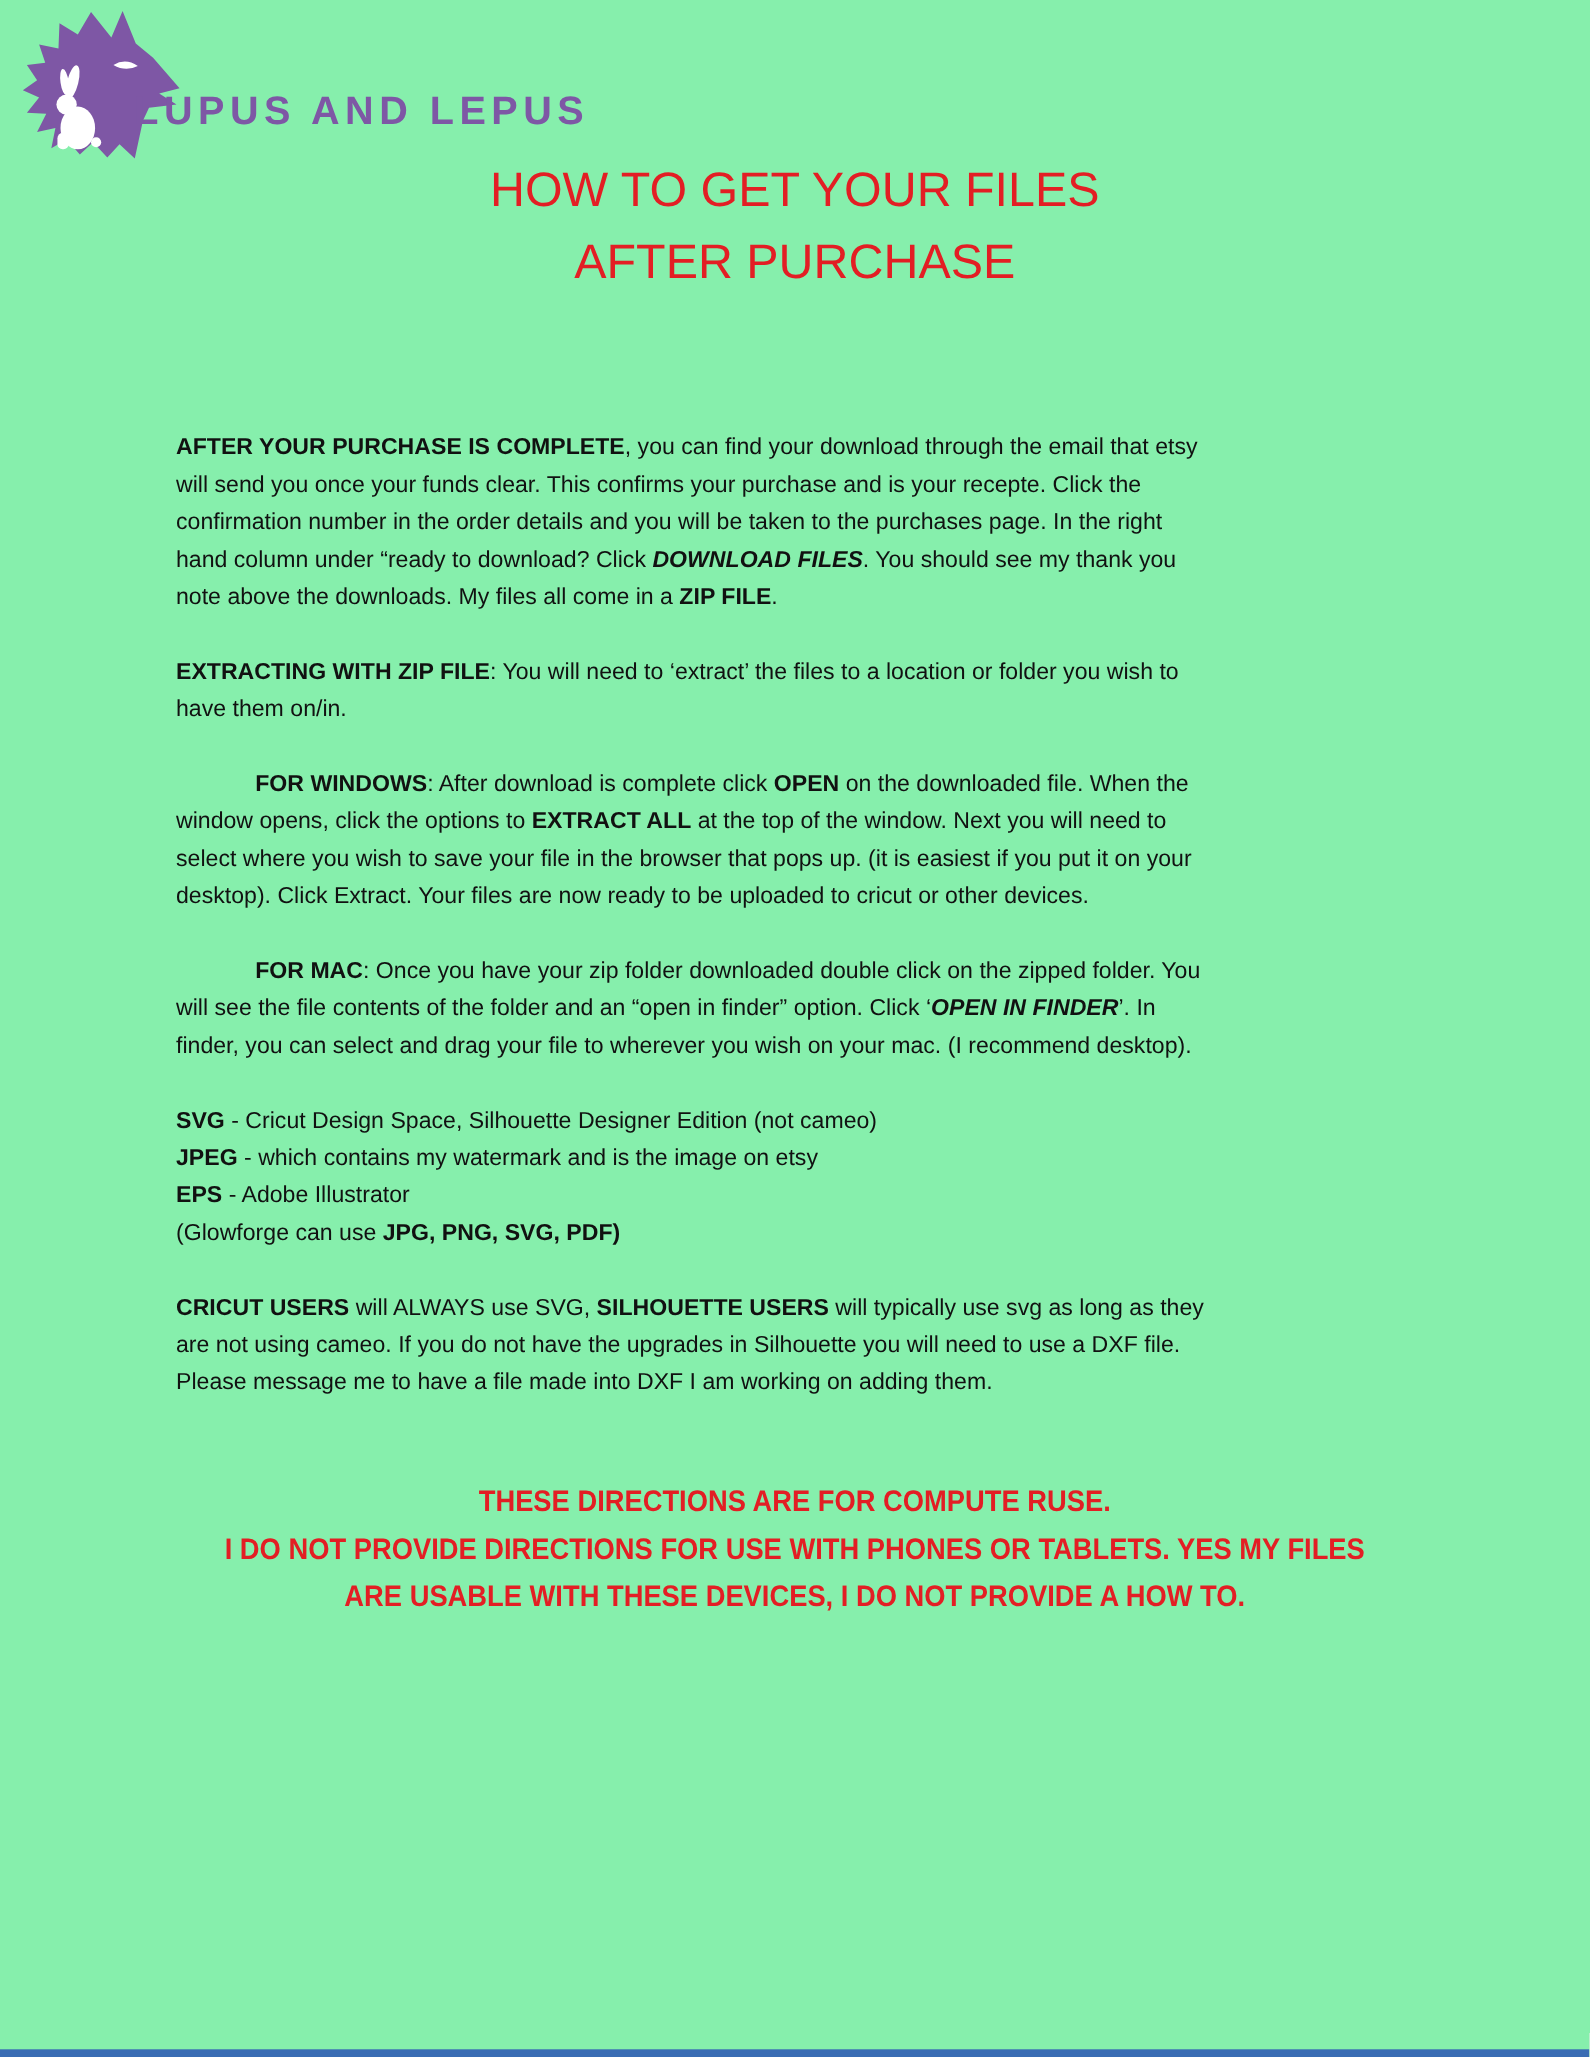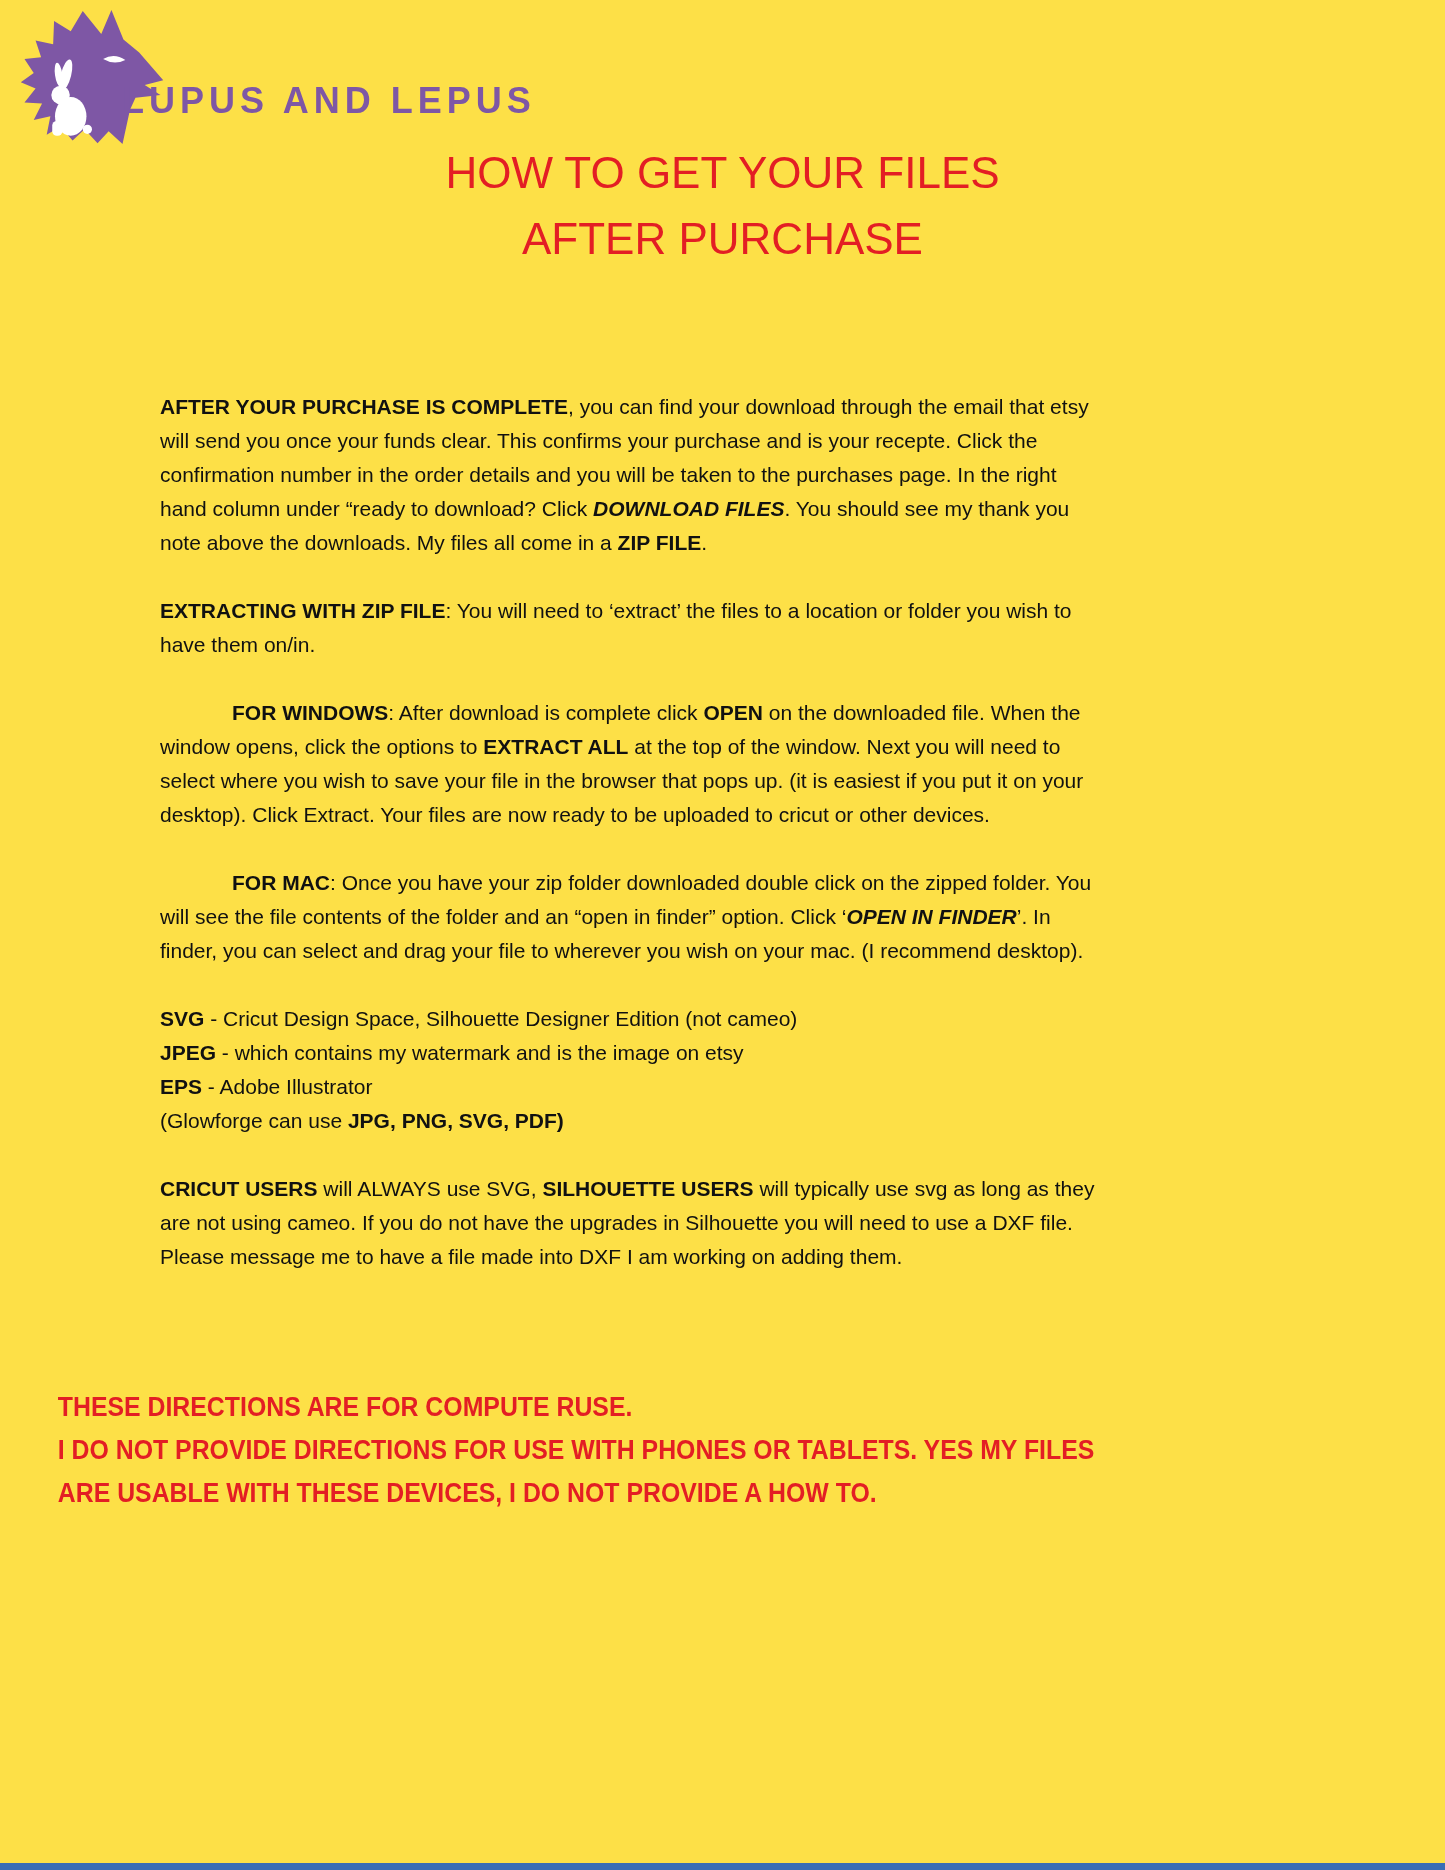--- a/index.html
+++ b/index.html
@@ -1,21 +1,21 @@
 <!DOCTYPE html>
 <html><head>
 <meta charset="utf-8">
 <style>
   html,body{margin:0;padding:0;background:#e9e9e9;}
   .page{
     position:relative;
     width:1445px;
     height:1870px;
     margin:0 auto;
-    background:#fde047;
+    background:#86efac;
     font-family:"Liberation Sans", sans-serif;
     color:#111111;
     overflow:hidden;
   }
   
   .logo{position:absolute;top:6px;left:16px;width:520px;height:150px;}
   .logo-icon{position:absolute;top:2px;left:2px;}
   .brand-name{
     position:absolute;left:106px;top:74px;
     font-size:36px;font-weight:bold;letter-spacing:5px;
@@ -37,22 +37,22 @@
     font-size:21px;
     line-height:34px;
   }
   .doc-body p{margin:0 0 34px 17px;}
   .doc-body p.tight{margin-bottom:0;}
   .doc-body p.indent{text-indent:72px;}
   .doc-body .b{font-weight:bold;}
   .doc-body .i{font-style:italic;}
   
   .footer-notice{
-    margin-top:112px;
-    text-align:left;
+    margin-top:70px;
+    text-align:center;
     font-weight:bold;
     font-size:27px;
     line-height:43px;
   }
   .footer-notice div{transform:scaleX(0.92);transform-origin:center;}
   
   .bottom-bar{
     position:absolute;left:0;bottom:0;width:100%;height:7px;
   }
 </style>

